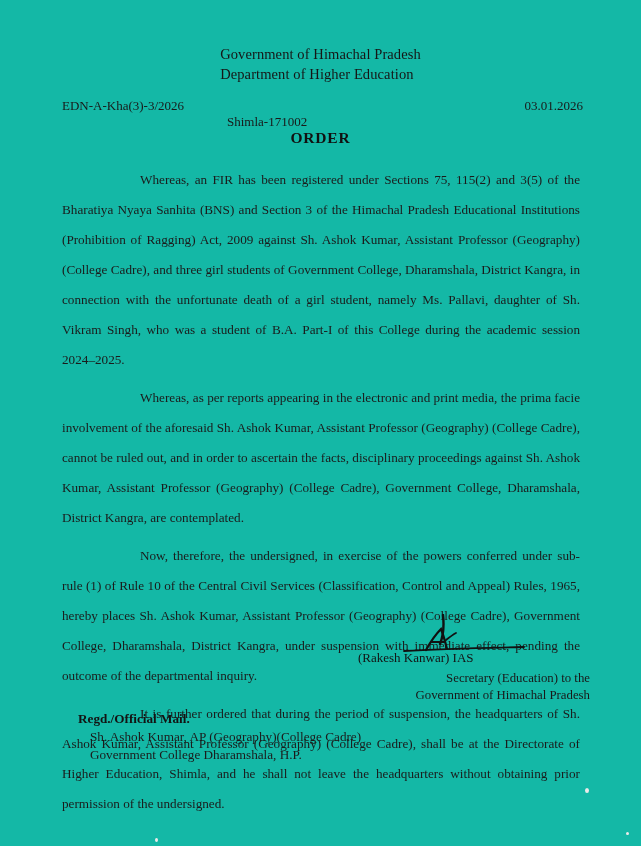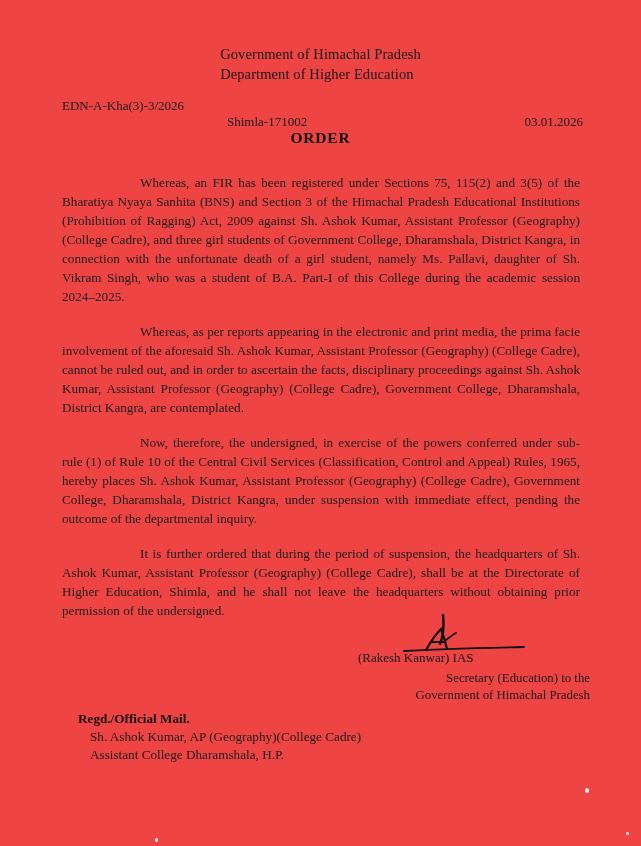--- a/index.html
+++ b/index.html
@@ -12,21 +12,21 @@
     height: 846px;
     font-family: "Liberation Serif", "DejaVu Serif", serif;
     color: #1a1a1a;
     position: relative;
     overflow: hidden;
   }
 
   .page {
     position: absolute;
     inset: 0;
-    background: #ef4444;
+    background: #14b8a6;
   }
 
   
   .letterhead {
     position: absolute;
     top: 44px;
     left: 0;
     right: 0;
     text-align: center;
   }
@@ -60,21 +60,21 @@
   }
   .ref-place {
     position: absolute;
     left: 165px;
     top: 16px;
     white-space: nowrap;
   }
   .ref-date {
     position: absolute;
     right: 0;
-    top: 16px;
+    top: 0;
     white-space: nowrap;
     margin-left: 28px;
   }
 
   
   .order-heading {
     position: absolute;
     top: 129px;
     left: 0;
     right: 0;
@@ -87,24 +87,24 @@
 
   
   .body-block {
     position: absolute;
     top: 157px;
     left: 62px;
     width: 518px;
   }
   .para {
     font-size: 13.2px;
-    line-height: 19px;
+    line-height: 30px;
     text-align: justify;
     text-justify: inter-word;
-    margin: 16px 0 8px 0;
+    margin: 8px 0 8px 0;
     color: #1b1b1b;
     text-indent: 78px;
   }
   .para.p-last {
     margin-bottom: 0;
   }
 
   
   .signature-area {
     position: absolute;
@@ -208,20 +208,20 @@
     <div class="sig-name">(Rakesh Kanwar) IAS</div>
     <div class="sig-title">
       <div class="sig-title-line">Secretary (Education) to the</div>
       <div class="sig-title-line">Government of Himachal Pradesh</div>
     </div>
   </div>
 
   <div class="footer-block">
     <div class="footer-heading">Regd./Official Mail.</div>
     <div class="footer-line">Sh. Ashok Kumar, AP (Geography)(College Cadre)</div>
-    <div class="footer-line">Assistant College Dharamshala, H.P.</div>
+    <div class="footer-line">Government College Dharamshala, H.P.</div>
   </div>
 
   <div class="speck" style="left:585px;top:788px;width:4px;height:5px;"></div>
   <div class="speck" style="left:155px;top:838px;width:3px;height:4px;"></div>
   <div class="speck" style="left:626px;top:832px;width:3px;height:3px;"></div>
 
 </div>
 
 </body></html>

